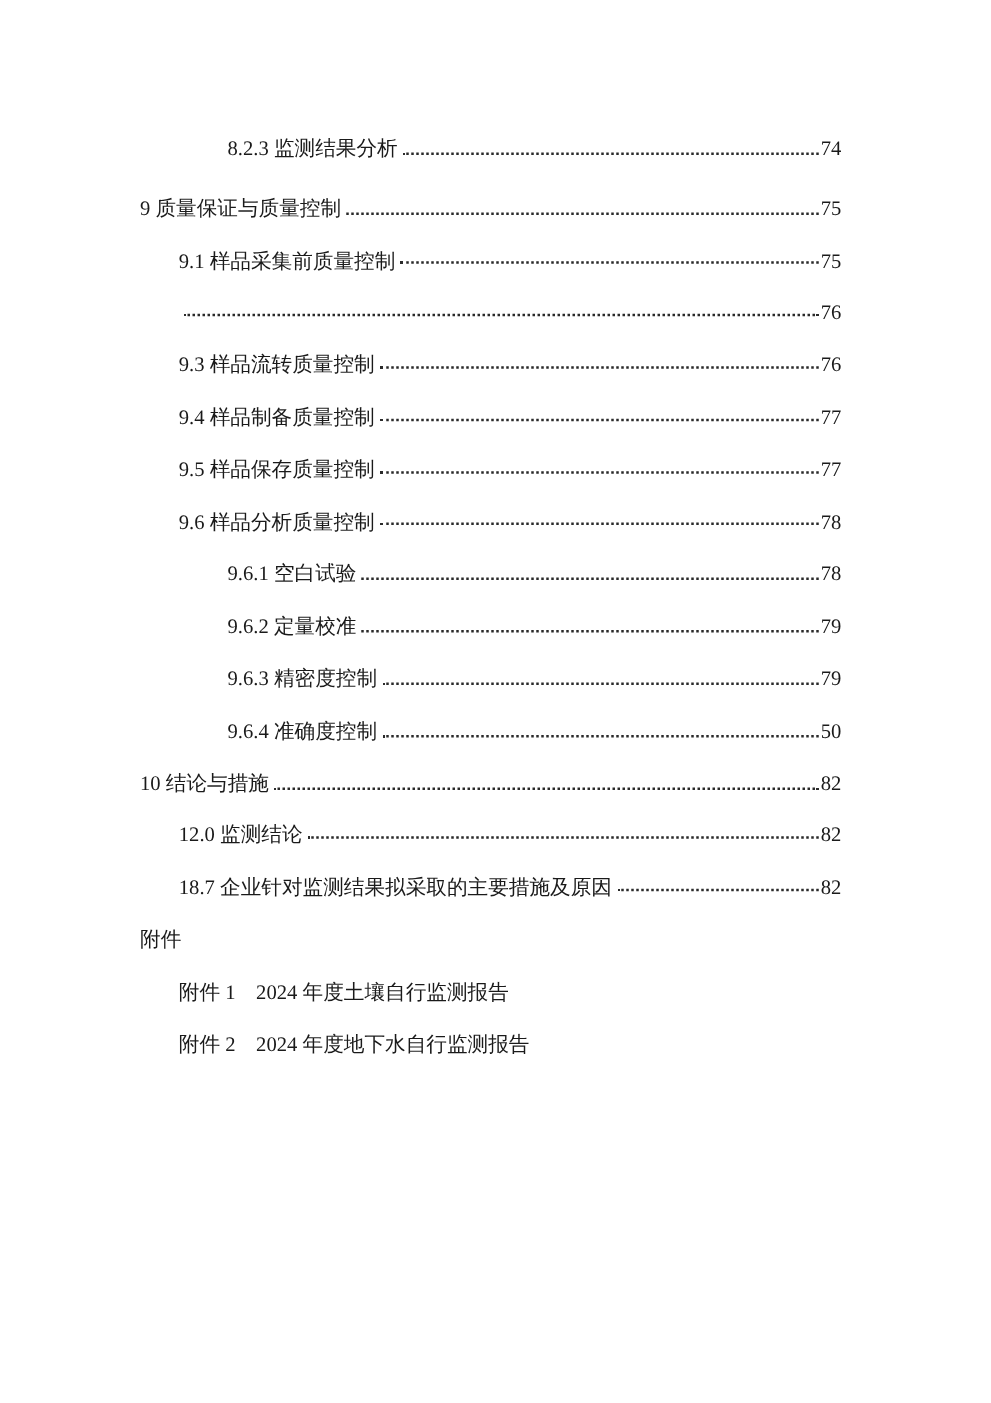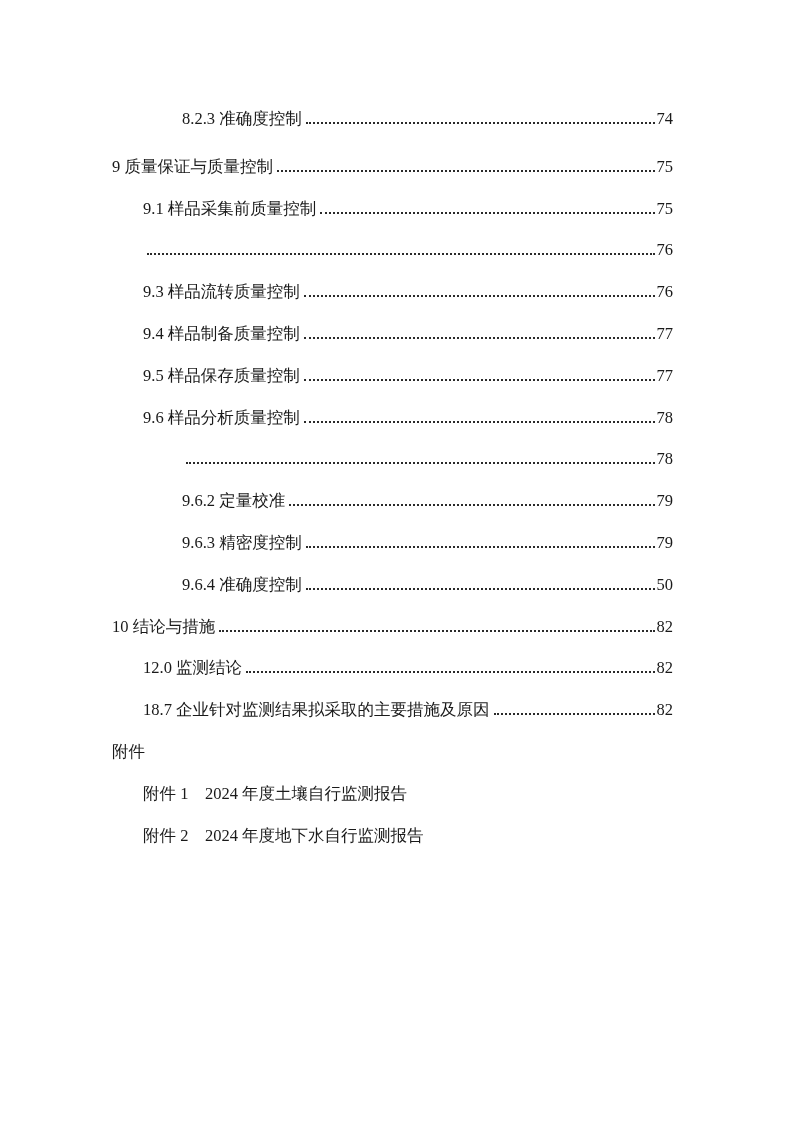--- a/index.html
+++ b/index.html
@@ -26,21 +26,21 @@
     display: flex;
     align-items: baseline;
     line-height: 41.8px;
     font-size: 16.5px;
     white-space: nowrap;
   }
   .toc-row:first-child {
     margin-bottom: 6px;
   }
   .toc-row.level-0 { padding-left: 0; }
-  .toc-row.level-1 { padding-left: 31px; }
+  .toc-row.level-1 { padding-left: 31px; align-items: center; }
   .toc-row.level-2 { padding-left: 70px; }
   .toc-label {
     flex: 0 0 auto;
   }
   .toc-leader {
     flex: 1 1 auto;
     min-width: 6px;
     height: 4px;
     margin: 0 2px 0 4px;
     border-bottom: 2px dotted #2a2a2a;
@@ -48,21 +48,21 @@
   .toc-page {
     flex: 0 0 auto;
   }
 </style>
 </head>
 <body>
 
 <div class="page">
   <div class="toc">
   <div class="toc-row level-2">
-    <span class="toc-label">8.2.3 准确度控制</span>
+    <span class="toc-label">8.2.3 监测结果分析</span>
     <span class="toc-leader"></span>
     <span class="toc-page">74</span>
   </div>
 
   <div class="toc-row level-0">
     <span class="toc-label">9 质量保证与质量控制</span>
     <span class="toc-leader"></span>
     <span class="toc-page">75</span>
   </div>
 
@@ -95,20 +95,21 @@
     <span class="toc-page">77</span>
   </div>
 
   <div class="toc-row level-1">
     <span class="toc-label">9.6 样品分析质量控制</span>
     <span class="toc-leader"></span>
     <span class="toc-page">78</span>
   </div>
 
   <div class="toc-row level-2">
+    <span class="toc-label">9.6.1 空白试验</span>
     <span class="toc-leader"></span>
     <span class="toc-page">78</span>
   </div>
 
   <div class="toc-row level-2">
     <span class="toc-label">9.6.2 定量校准</span>
     <span class="toc-leader"></span>
     <span class="toc-page">79</span>
   </div>
 

